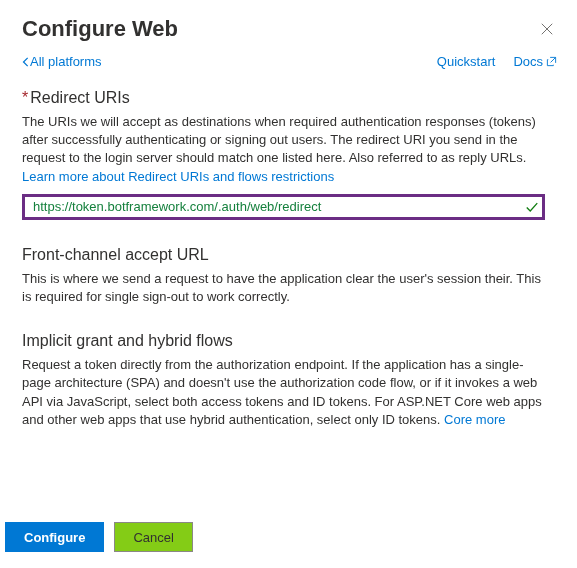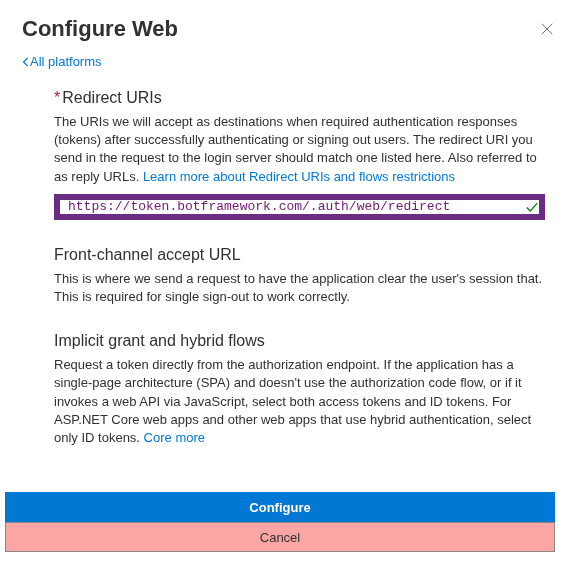--- a/index.html
+++ b/index.html
@@ -60,21 +60,21 @@
     flex: 1;
     overflow-y: auto;
     padding-right: 12px;
     scrollbar-width: thin;
   }
   
   .content::-webkit-scrollbar { width: 6px; }
   .content::-webkit-scrollbar-track { background: transparent; }
   .content::-webkit-scrollbar-thumb { background: #c8c6c4; border-radius: 3px; }
 
-  .section { margin-bottom: 26px; margin-left: 32px; }
+  .section { margin-bottom: 26px; }
   .section-heading {
     font-size: 16px;
     font-weight: 400;
     color: #323130;
     margin-bottom: 6px;
   }
   .req-star { color: #a4262c; margin-right: 2px; }
   .desc {
     font-size: 13px;
     line-height: 1.4;
@@ -82,26 +82,26 @@
     margin-bottom: 8px;
   }
   .input-wrap {
     position: relative;
     display: flex;
     align-items: center;
   }
   .text-input {
     width: 100%;
     height: 26px;
-    border: 6px solid #f9a8d4;
+    border: 3px solid #f9a8d4;
     font-size: 13px;
     padding: 2px 28px 2px 8px;
     outline: none;
-    color: #701a75;
-    font-family: Liberation Mono, monospace;
+    color: #15803d;
+    font-family: Liberation Sans, sans-serif;
   }
   .text-input::placeholder { color: #605e5c; }
   .valid-input { border-color: #6b2d84; }
   .check-icon {
     position: absolute;
     right: 6px;
     color: #107c10;
     width: 14px; height: 14px;
     display: flex;
   }
@@ -112,40 +112,40 @@
     left: 0; right: 0; bottom: 56px;
     height: 12px;
     background: linear-gradient(rgba(255,255,255,0), #fff);
     pointer-events: none;
   }
   .footer {
     position: absolute;
     bottom: 0; left: 0;
     padding: 12px 22px 16px 5px;
     display: flex;
+    gap: 10px;
     background: #fff;
     width: 100%;
-    flex-direction: column;
   }
   .btn {
     height: 30px;
     padding: 0 18px;
     font-size: 13px;
     font-family: inherit;
     cursor: pointer;
     border: 1px solid transparent;
   }
   .btn-primary {
     background: #0078d4;
     color: #fff;
     font-weight: 600;
     border-color: #0078d4;
   }
   .btn-secondary {
-    background: #fca5a5;
+    background: #84cc16;
     color: #323130;
     border-color: #8a8886;
   }
 </style>
 </head>
 <body>
 
 <div class="panel">
   <div class="header">
     <div class="title">Configure Web</div>
@@ -156,20 +156,31 @@
     </div>
   </div>
 
   <div class="topnav">
     <a class="link back-link">
       <svg viewBox="0 0 8 12" fill="none" stroke="#0078d4" stroke-width="1.5">
         <path d="M6 1 L1 6 L6 11"></path>
       </svg>
       <span>All platforms</span>
     </a>
+    <div class="topnav-right">
+      <a class="link">Quickstart</a>
+      <a class="link ext-link">
+        <span>Docs</span>
+        <svg viewBox="0 0 12 12" fill="none" stroke="#0078d4" stroke-width="1">
+          <path d="M4.5 1.5 H10.5 V7.5"></path>
+          <path d="M10.5 1.5 L5 7"></path>
+          <path d="M8 9.5 V10.5 H1.5 V4 H2.5"></path>
+        </svg>
+      </a>
+    </div>
   </div>
 
   <div class="content-wrap">
     <div class="content">
 
       <div class="section">
         <div class="section-heading">
           <span class="req-star">*</span><span>Redirect URIs</span>
         </div>
         <div class="desc">
@@ -181,21 +192,21 @@
           <span class="check-icon">
             <svg viewBox="0 0 16 16" fill="none" stroke="#107c10" stroke-width="1.5">
               <path d="M2 8.5 L6 12.5 L14 3.5"></path>
             </svg>
           </span>
         </div>
       </div>
 
       <div class="section">
         <div class="section-heading">Front-channel accept URL</div>
-        <div class="desc">This is where we send a request to have the application clear the user's session that. This is required for single sign-out to work correctly.</div>
+        <div class="desc">This is where we send a request to have the application clear the user's session their. This is required for single sign-out to work correctly.</div>
       </div>
 
       <div class="section">
         <div class="section-heading">Implicit grant and hybrid flows</div>
         <div class="desc">
           <span>Request a token directly from the authorization endpoint. If the application has a single-page architecture (SPA) and doesn't use the authorization code flow, or if it invokes a web API via JavaScript, select both access tokens and ID tokens. For ASP.NET Core web apps and other web apps that use hybrid authentication, select only ID tokens. </span><a class="link">Core more</a>
         </div>
       </div>
 
     </div>

